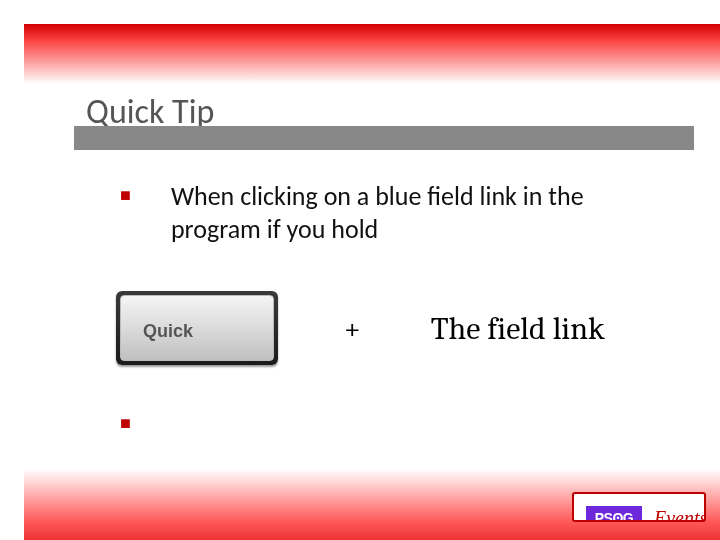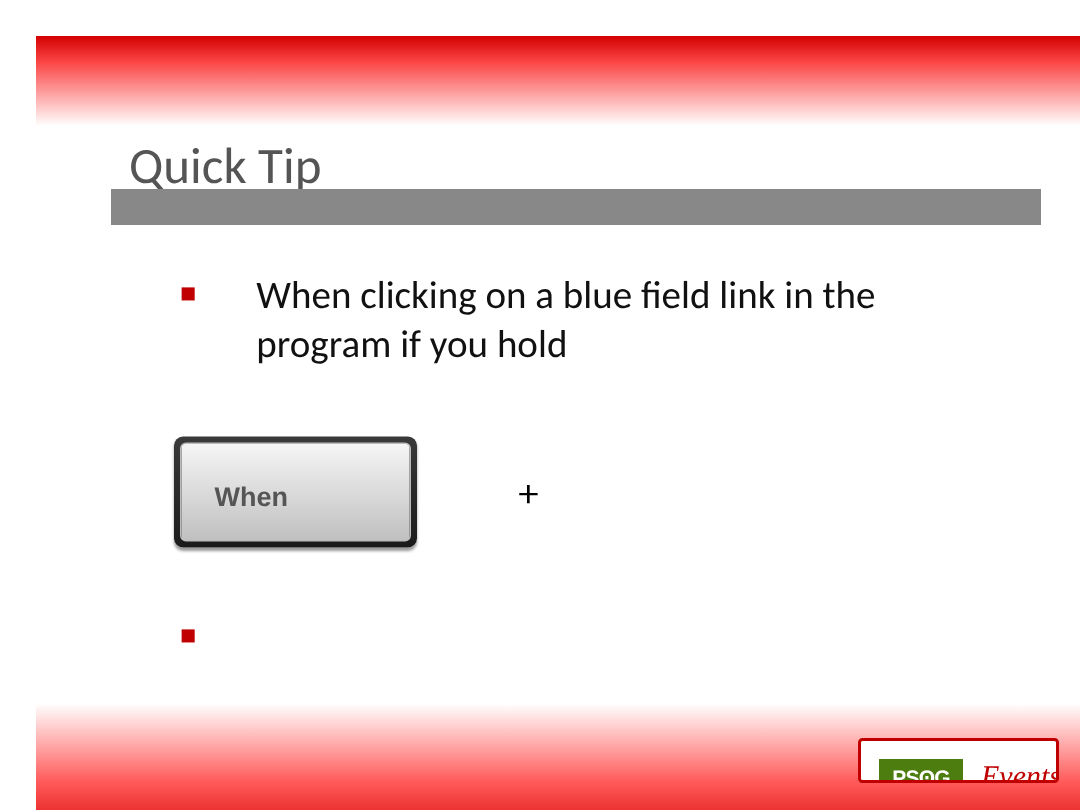--- a/index.html
+++ b/index.html
@@ -130,21 +130,21 @@
     height: 30px;
     background: #fff;
     border: 2px solid #c00000;
     border-radius: 3px;
     display: flex;
     align-items: stretch;
     overflow: hidden;
   }
   .logo-left {
     width: 56px;
-    background: #4d7c0f;
+    background: #6d28d9;
     color: #fff;
     font-family: Arial Black, Arial, sans-serif;
     font-weight: 900;
     font-size: 14px;
     display: flex;
     align-items: center;
     justify-content: center;
     letter-spacing: -0.5px;
   }
   .logo-right {
@@ -172,24 +172,25 @@
   <div class="body">
     <div class="bullet">
       <div class="mark">■</div>
       <div class="text">When clicking on a blue field link in the program if you hold</div>
     </div>
   </div>
 
   <div class="row">
     <div class="key-outer">
       <div class="key-inner">
-        <span class="key-label">When</span>
+        <span class="key-label">Quick</span>
       </div>
     </div>
     <div class="plus">+</div>
+    <div class="fieldlink">The field link</div>
   </div>
 
   <div class="bullet2-wrap">
     <div class="bullet">
       <div class="mark">■</div>
     </div>
   </div>
 
   <div class="bottom-band"></div>
 

